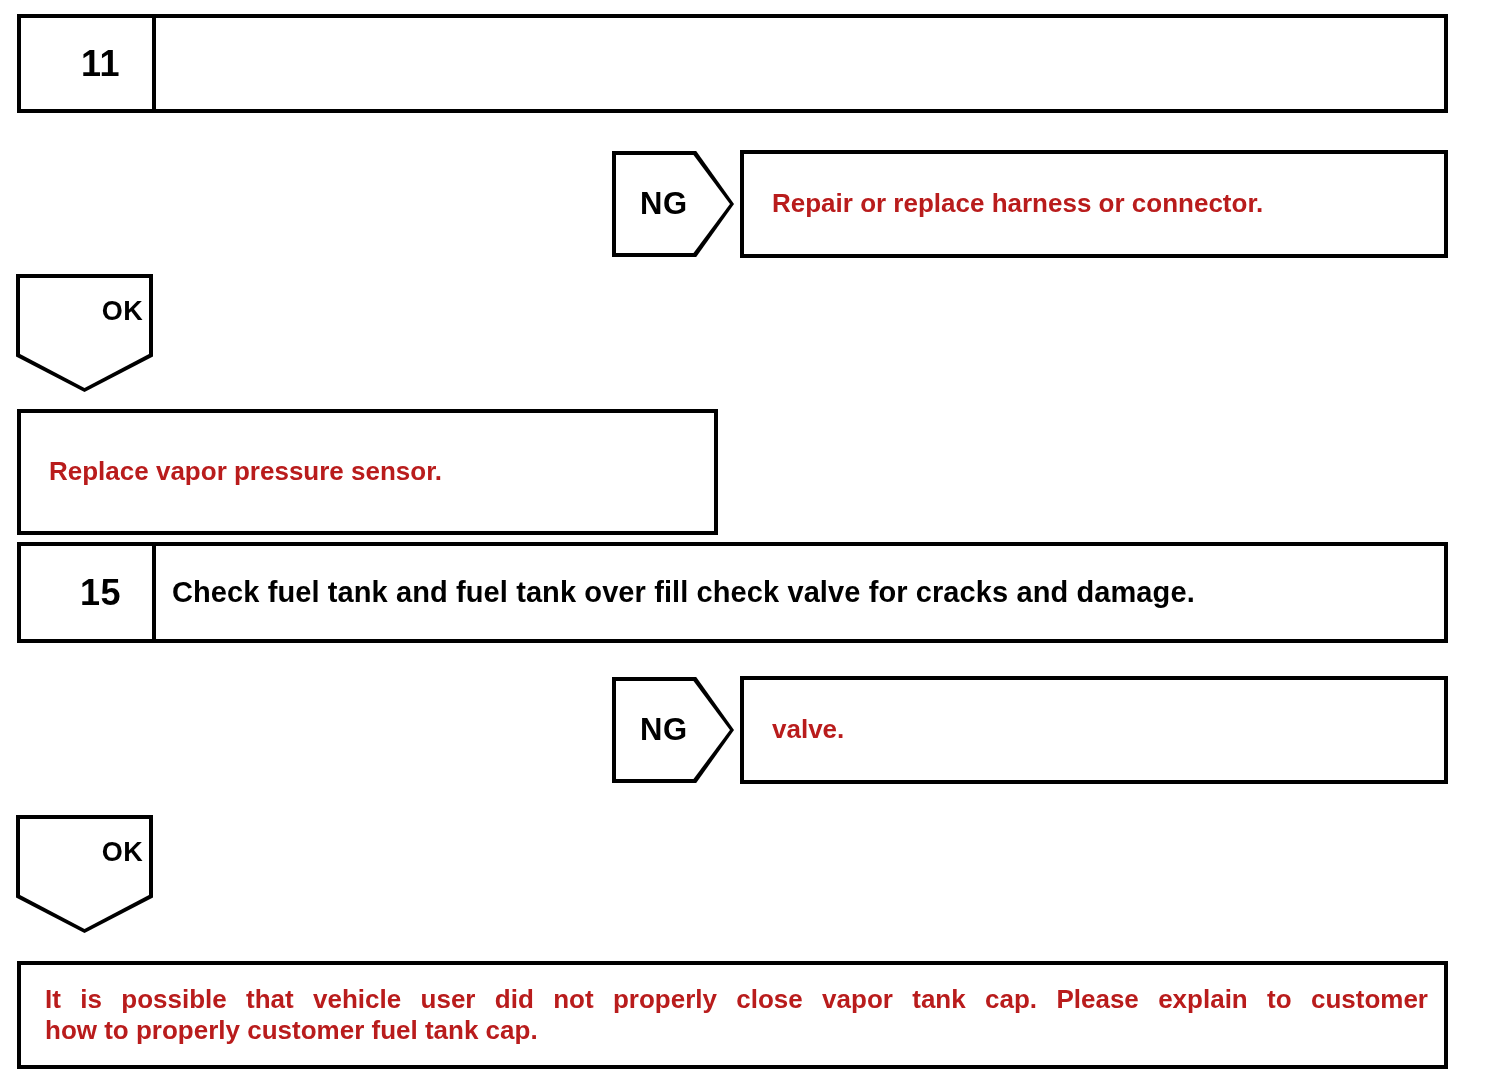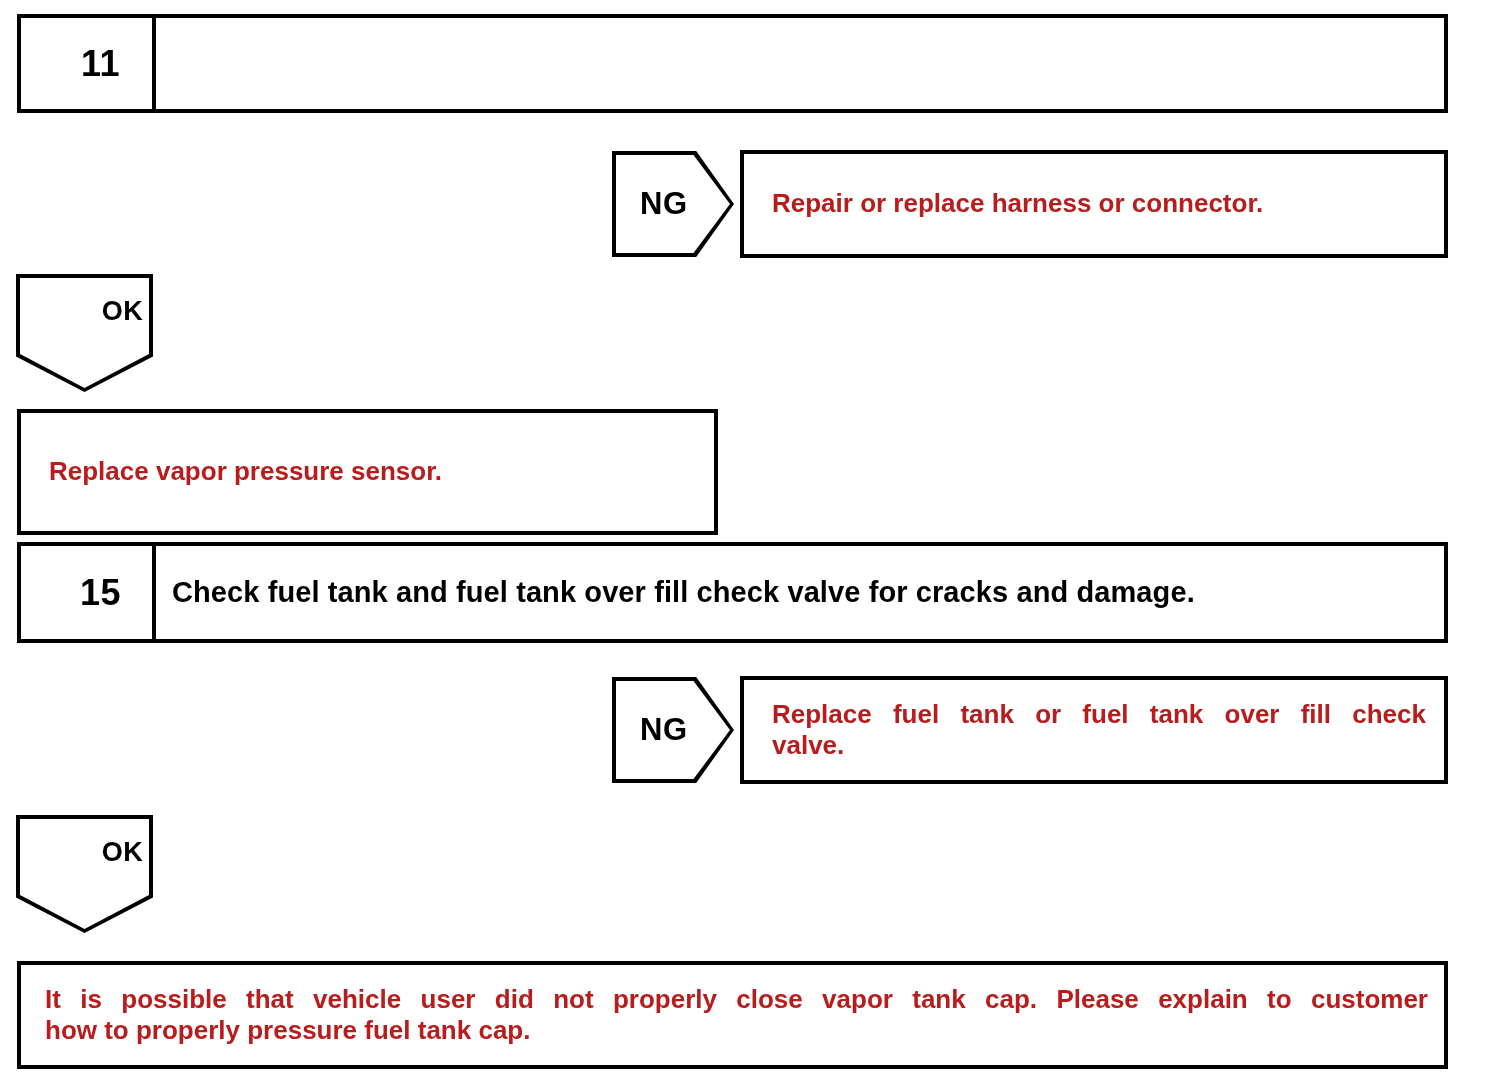--- a/index.html
+++ b/index.html
@@ -174,29 +174,28 @@
     <div class="step-text">Check fuel tank and fuel tank over fill check valve for cracks and damage.</div>
   </div>
 
   <div class="ng-flag" style="left:612px; top:677px;">
     <div class="inner">
       <span class="lbl">NG</span>
     </div>
   </div>
   <div class="result-box" style="left:740px; top:676px; width:708px; height:108px;">
     <div class="result-text justified">
-      <span class="ln">Replace fuel tank or fuel tank over fill check</span>
       <span class="ln last">valve.</span>
     </div>
   </div>
 
   <div class="ok-flag" style="left:16px; top:815px;">
     <div class="inner"></div>
     <div class="lbl">OK</div>
   </div>
   <div class="result-box" style="left:17px; top:961px; width:1431px; height:108px;">
     <div class="result-text justified" style="padding-left:24px; padding-right:16px;">
       <span class="ln">It is possible that vehicle user did not properly close vapor tank cap. Please explain to customer</span>
-      <span class="ln last">how to properly pressure fuel tank cap.</span>
+      <span class="ln last">how to properly customer fuel tank cap.</span>
     </div>
   </div>
 
 </div>
 
 </body></html>

